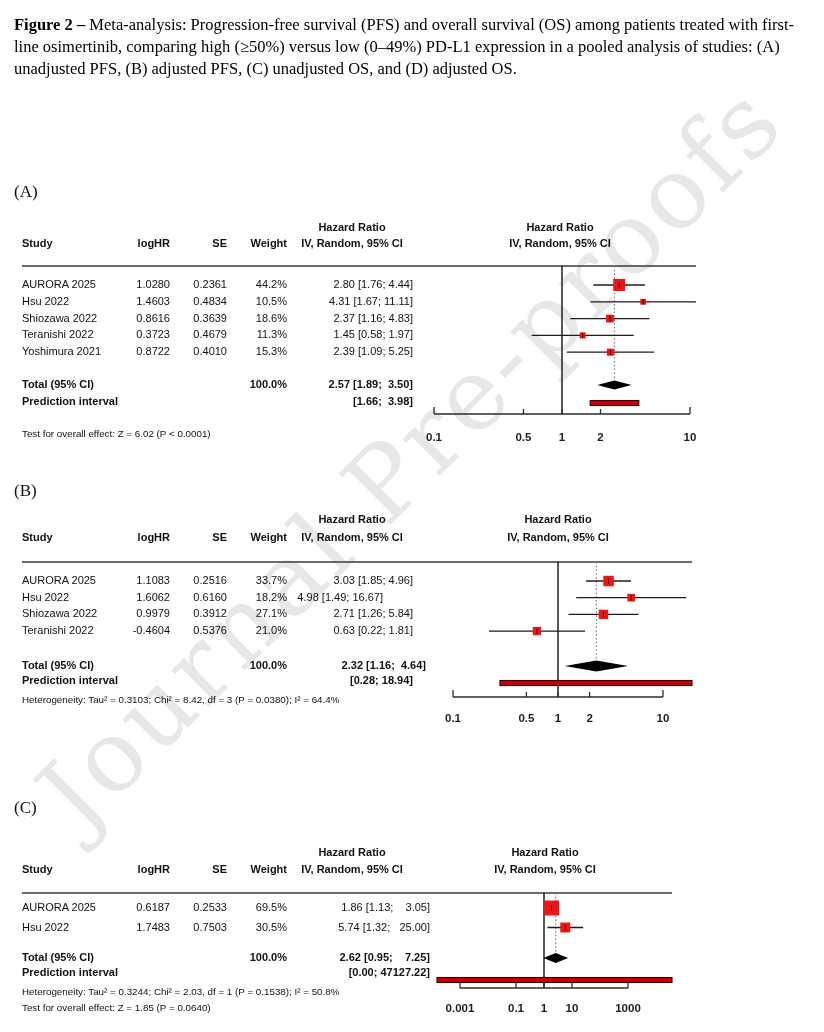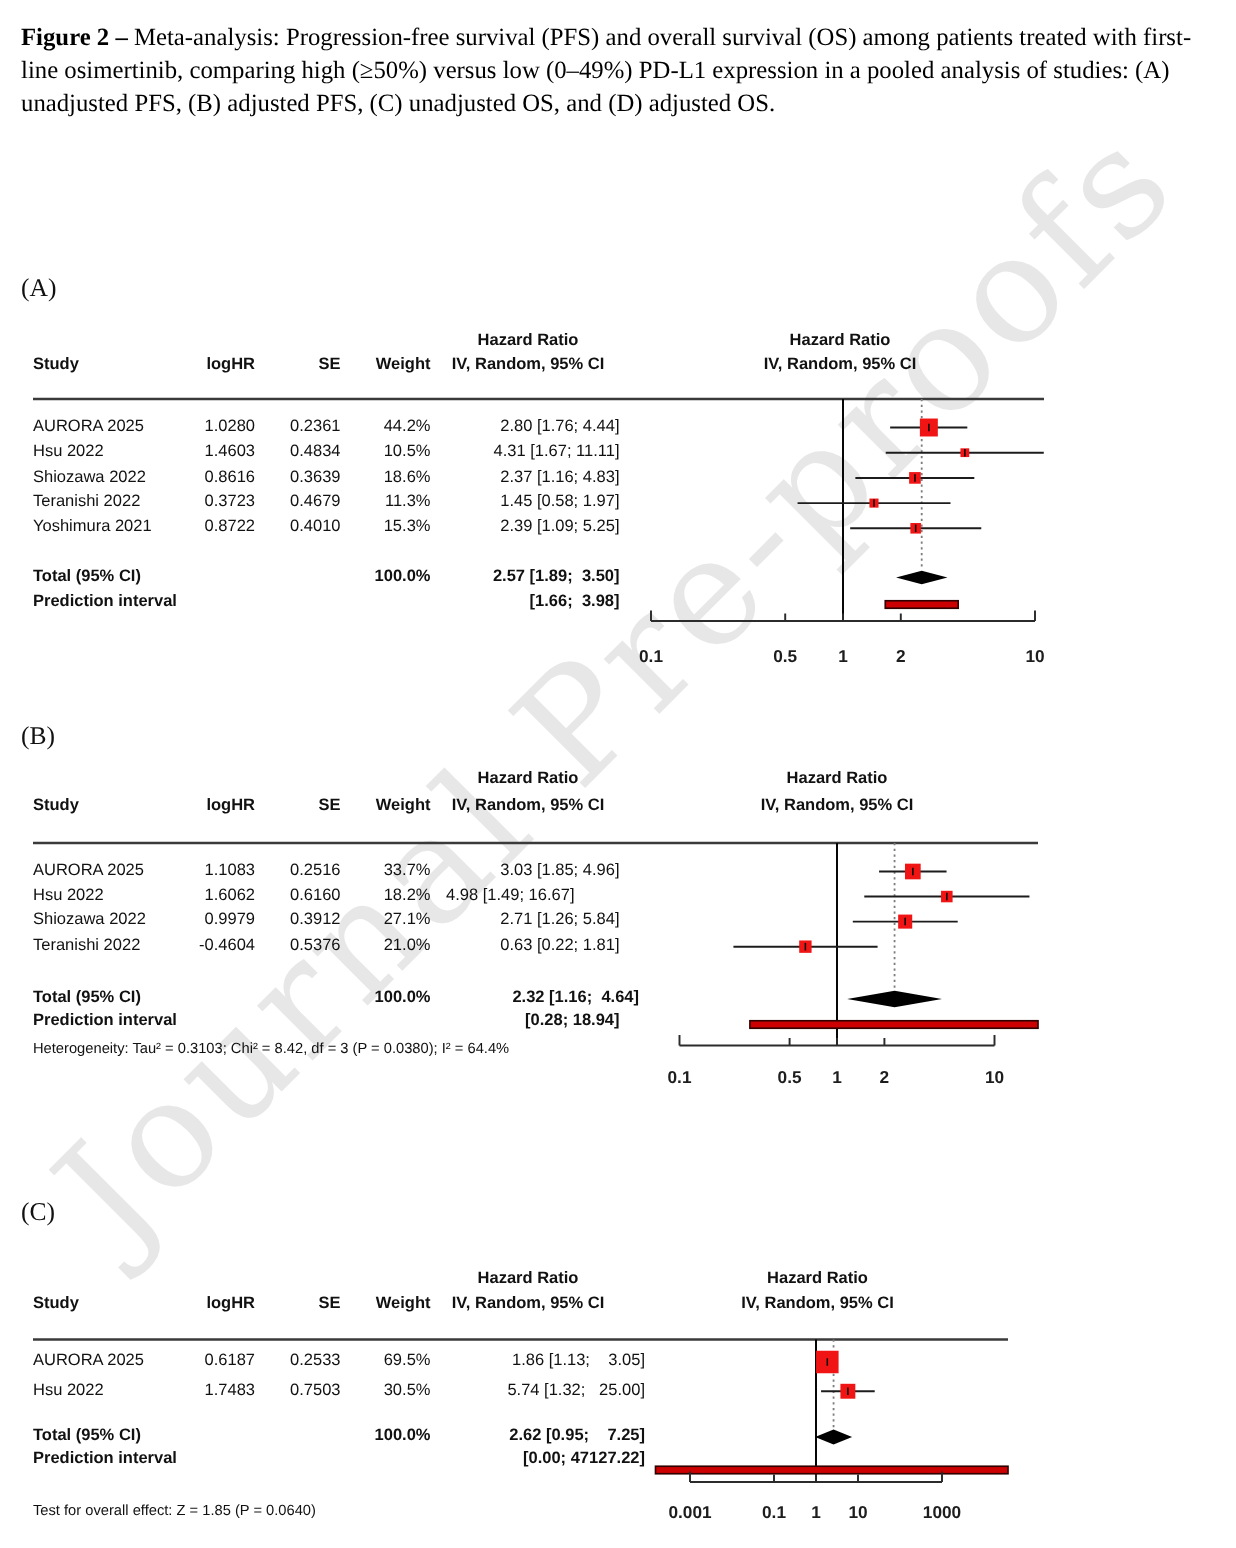--- a/index.html
+++ b/index.html
@@ -144,20 +144,21 @@
       <div class="cell" style="left: 22px; top: 345.2px; width: 150px;">Yoshimura 2021</div>
       <div class="cell rt" style="left: 103px; top: 345.2px; width: 67px;">0.8722</div>
       <div class="cell rt" style="left: 172px; top: 345.2px; width: 55px;">0.4010</div>
       <div class="cell rt" style="left: 230px; top: 345.2px; width: 57px;">15.3%</div>
       <div class="cell rt" style="left: 263px; top: 345.2px; width: 150px;">2.39 [1.09; 5.25]</div>
       <div class="cell b" style="left: 22px; top: 378px; width: 170px;">Total (95% CI)</div>
       <div class="cell b rt" style="left: 230px; top: 378px; width: 57px;">100.0%</div>
       <div class="cell b rt" style="left: 263px; top: 378px; width: 150px;">2.57 [1.89;  3.50]</div>
       <div class="cell b" style="left: 22px; top: 395px; width: 170px;">Prediction interval</div>
       <div class="cell b rt" style="left: 263px; top: 395px; width: 150px;">[1.66;  3.98]</div>
+      <div class="small" style="left: 22px; top: 428px; width: 430px;">Test for overall effect: Z = 6.02 (P &lt; 0.0001)</div>
       <div class="serif-label" style="left: 14px; top: 481px;">(B)</div>
       <div class="cell b ctr" style="left: 289px; top: 513px; width: 126px;">Hazard Ratio</div>
       <div class="cell b" style="left: 22px; top: 531px; width: 150px;">Study</div>
       <div class="cell b rt" style="left: 103px; top: 531px; width: 67px;">logHR</div>
       <div class="cell b rt" style="left: 172px; top: 531px; width: 55px;">SE</div>
       <div class="cell b rt" style="left: 230px; top: 531px; width: 57px;">Weight</div>
       <div class="cell b ctr" style="left: 289px; top: 531px; width: 126px;">IV, Random, 95% CI</div>
       <div class="cell b ctr" style="left: 468px; top: 513px; width: 180px;">Hazard Ratio</div>
       <div class="cell b ctr" style="left: 468px; top: 531px; width: 180px;">IV, Random, 95% CI</div>
       <div class="cell" style="left: 22px; top: 574px; width: 150px;">AURORA 2025</div>
@@ -203,15 +204,16 @@
       <div class="cell" style="left: 22px; top: 920.5px; width: 150px;">Hsu 2022</div>
       <div class="cell rt" style="left: 103px; top: 920.5px; width: 67px;">1.7483</div>
       <div class="cell rt" style="left: 172px; top: 920.5px; width: 55px;">0.7503</div>
       <div class="cell rt" style="left: 230px; top: 920.5px; width: 57px;">30.5%</div>
       <div class="cell rt" style="left: 280px; top: 920.5px; width: 150px;">5.74 [1.32;   25.00]</div>
       <div class="cell b" style="left: 22px; top: 951px; width: 170px;">Total (95% CI)</div>
       <div class="cell b rt" style="left: 230px; top: 951px; width: 57px;">100.0%</div>
       <div class="cell b rt" style="left: 280px; top: 951px; width: 150px;">2.62 [0.95;    7.25]</div>
       <div class="cell b" style="left: 22px; top: 966px; width: 170px;">Prediction interval</div>
       <div class="cell b rt" style="left: 280px; top: 966px; width: 150px;">[0.00; 47127.22]</div>
+      <div class="small" style="left: 22px; top: 986px; width: 430px;">Heterogeneity: Tau² = 0.3244; Chi² = 2.03, df = 1 (P = 0.1538); I² = 50.8%</div>
       <div class="small" style="left: 22px; top: 1002px; width: 430px;">Test for overall effect: Z = 1.85 (P = 0.0640)</div>
     </div>
 </div>
 
 </body></html>

